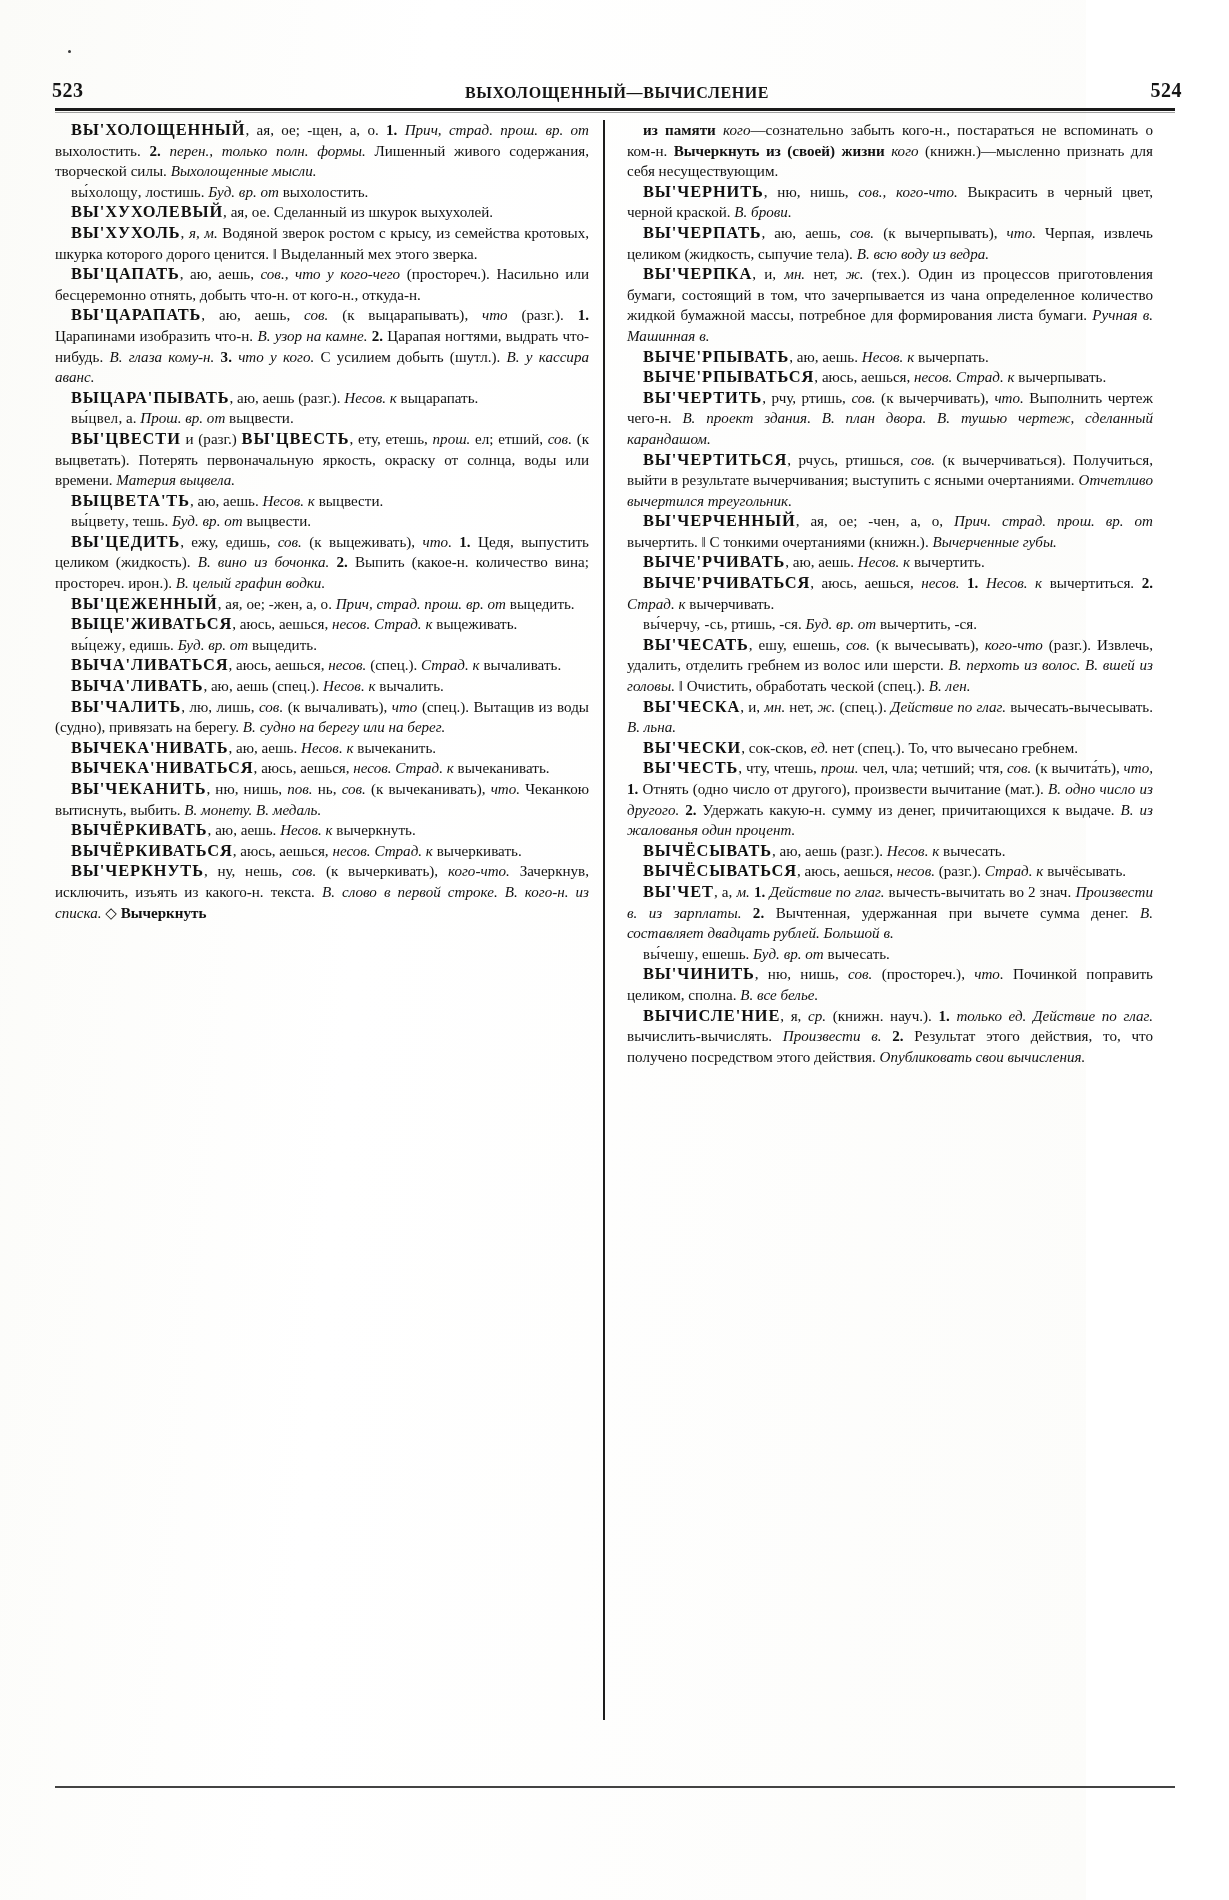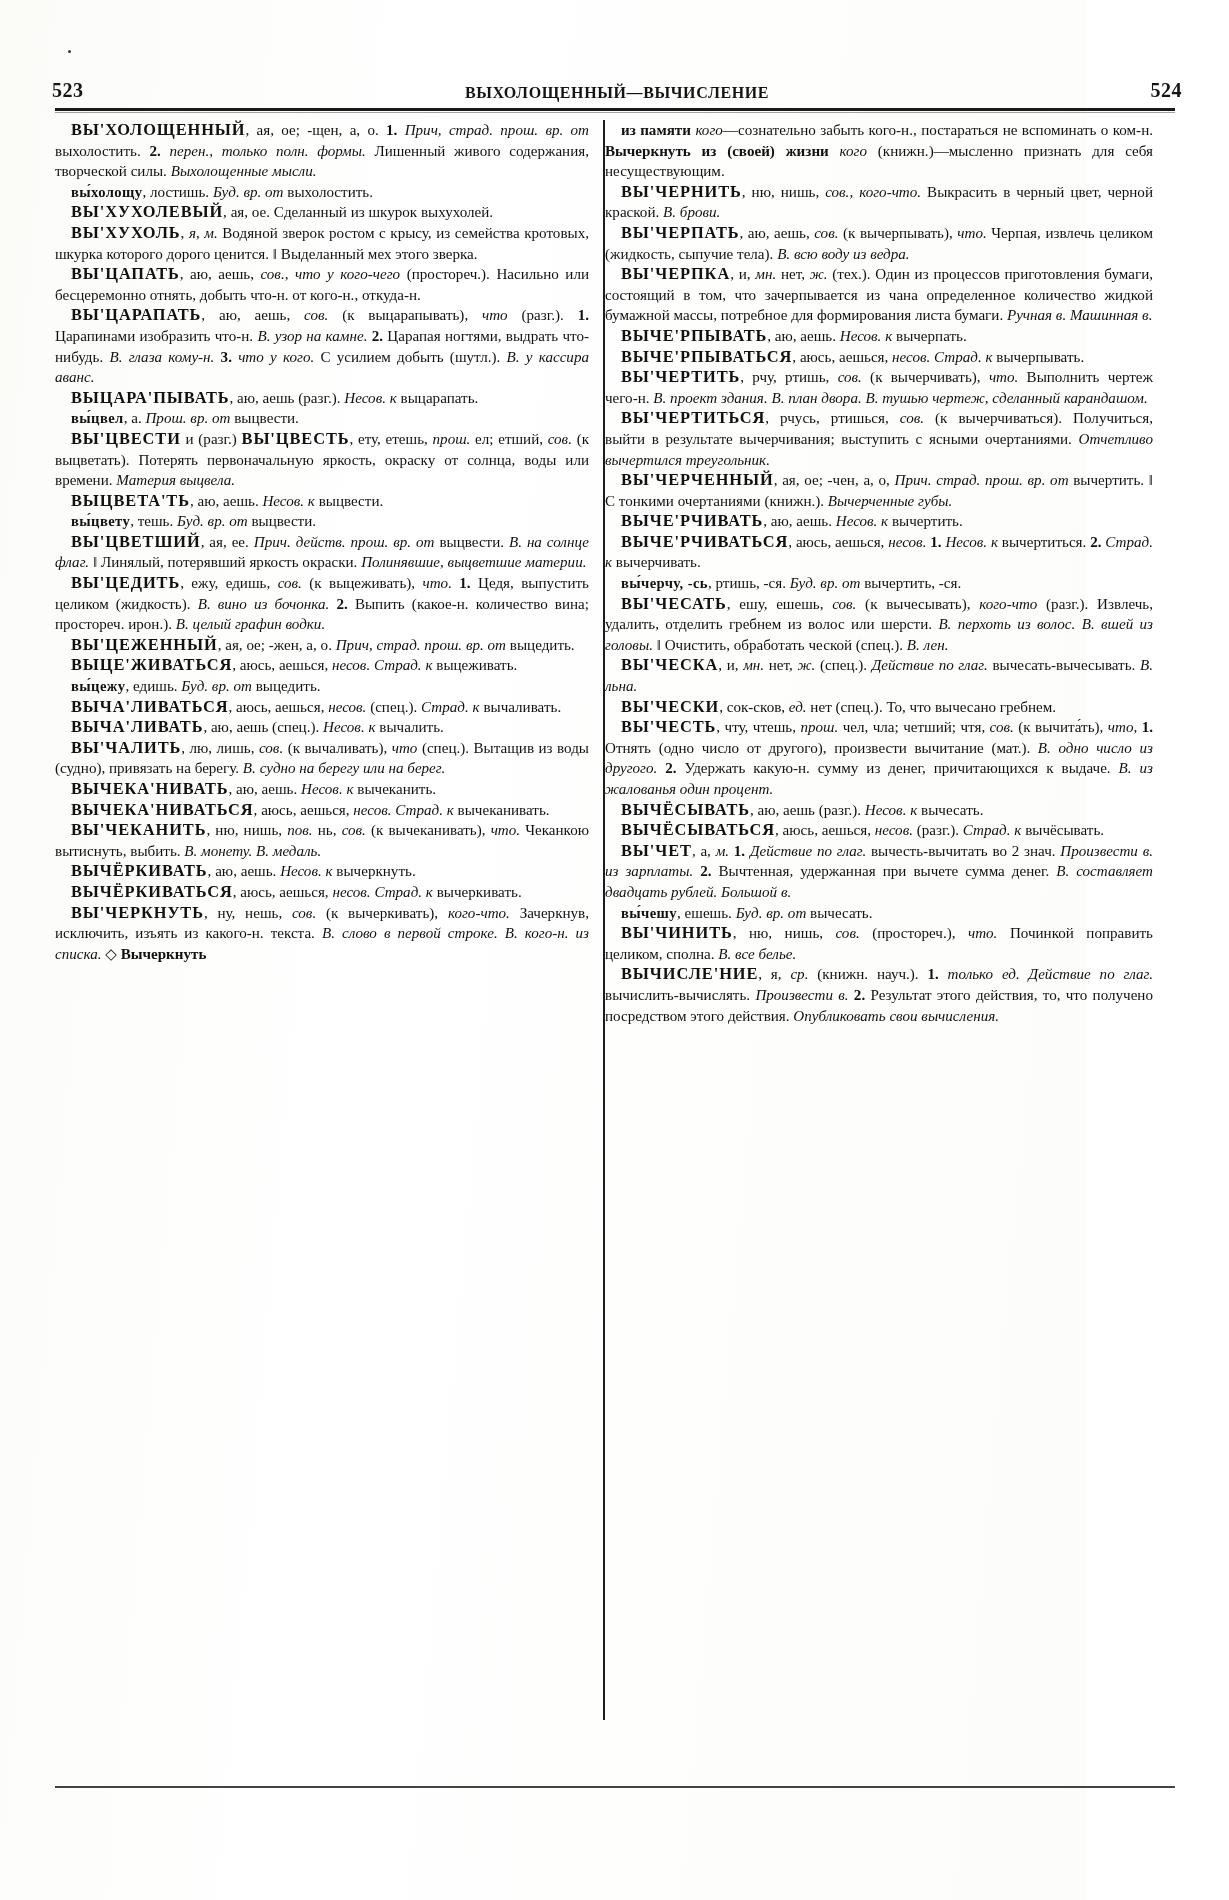--- a/index.html
+++ b/index.html
@@ -89,42 +89,42 @@
   }
   .col {
     width: 548px;
     box-sizing: border-box;
     font-size: 15.1px;
     line-height: 20.6px;
     text-align: justify;
     hyphens: manual;
   }
   .col-left  { padding-right: 14px; }
-  .col-right { }
+  .col-right { padding-left: 22px; }
 
   .col-divider {
     width: 0;
     border-left: 2px solid #1c1c1c;
     margin: 0 0px;
     height: 1600px;
   }
 
   
   .entry {
     margin: 0;
     text-indent: 16px;
     text-align: justify;
   }
   .headword {
     font-weight: bold;
     font-size: 16.4px;
     letter-spacing: 0.9px;
   }
   .subhead {
-    font-weight: bold;
+    font-weight: normal;
     font-size: 14.6px;
     letter-spacing: 0.4px;
   }
   .it { font-style: italic; }
   .b  { font-weight: bold; }
   .num { font-weight: bold; }
 
   .bottom-rule {
     position: absolute;
     left: 55px;
@@ -167,21 +167,20 @@
         <p class="entry"><span class="subhead">вы́холощу</span>, лостишь. <span class="it">Буд. вр. от</span> выхолостить.</p>
         <p class="entry"><span class="headword">ВЫ'ХУХОЛЕВЫЙ</span>, ая, ое. Сделанный из шкурок выхухолей.</p>
         <p class="entry"><span class="headword">ВЫ'ХУХОЛЬ</span>, <span class="it">я, м.</span> Водяной зверок ростом с крысу, из семейства кротовых, шкурка которого дорого ценится. ‖ Выделанный мех этого зверка.</p>
         <p class="entry"><span class="headword">ВЫ'ЦАПАТЬ</span>, аю, аешь, <span class="it">сов., что у кого-чего</span> (простореч.). Насильно или бесцеремонно отнять, добыть что-н. от кого-н., откуда-н.</p>
         <p class="entry"><span class="headword">ВЫ'ЦАРАПАТЬ</span>, аю, аешь, <span class="it">сов.</span> (к выцарапывать), <span class="it">что</span> (разг.). <span class="num">1.</span> Царапинами изобразить что-н. <span class="it">В. узор на камне.</span> <span class="num">2.</span> Царапая ногтями, выдрать что-нибудь. <span class="it">В. глаза кому-н.</span> <span class="num">3.</span> <span class="it">что у кого.</span> С усилием добыть (шутл.). <span class="it">В. у кассира аванс.</span></p>
         <p class="entry"><span class="headword">ВЫЦАРА'ПЫВАТЬ</span>, аю, аешь (разг.). <span class="it">Несов. к</span> выцарапать.</p>
         <p class="entry"><span class="subhead">вы́цвел</span>, а. <span class="it">Прош. вр. от</span> выцвести.</p>
         <p class="entry"><span class="headword">ВЫ'ЦВЕСТИ</span> и (разг.) <span class="headword">ВЫ'ЦВЕСТЬ</span>, ету, етешь, <span class="it">прош.</span> ел; етший, <span class="it">сов.</span> (к выцветать). Потерять первоначальную яркость, окраску от солнца, воды или времени. <span class="it">Материя выцвела.</span></p>
         <p class="entry"><span class="headword">ВЫЦВЕТА'ТЬ</span>, аю, аешь. <span class="it">Несов. к</span> выцвести.</p>
         <p class="entry"><span class="subhead">вы́цвету</span>, тешь. <span class="it">Буд. вр. от</span> выцвести.</p>
-        <p class="entry"><span class="headword">ВЫ'ЦВЕТШИЙ</span>, ая, ее. <span class="it">Прич. действ. прош. вр. от</span> выцвести. <span class="it">В. на солнце флаг.</span> ‖ Линялый, потерявший яркость окраски. <span class="it">Полинявшие, выцветшие материи.</span></p>
         <p class="entry"><span class="headword">ВЫ'ЦЕДИТЬ</span>, ежу, едишь, <span class="it">сов.</span> (к выцеживать), <span class="it">что.</span> <span class="num">1.</span> Цедя, выпустить целиком (жидкость). <span class="it">В. вино из бочонка.</span> <span class="num">2.</span> Выпить (какое-н. количество вина; простореч. ирон.). <span class="it">В. целый графин водки.</span></p>
         <p class="entry"><span class="headword">ВЫ'ЦЕЖЕННЫЙ</span>, ая, ое; -жен, а, о. <span class="it">Прич, страд. прош. вр. от</span> выцедить.</p>
         <p class="entry"><span class="headword">ВЫЦЕ'ЖИВАТЬСЯ</span>, аюсь, аешься, <span class="it">несов. Страд. к</span> выцеживать.</p>
         <p class="entry"><span class="subhead">вы́цежу</span>, едишь. <span class="it">Буд. вр. от</span> выцедить.</p>
         <p class="entry"><span class="headword">ВЫЧА'ЛИВАТЬСЯ</span>, аюсь, аешься, <span class="it">несов.</span> (спец.). <span class="it">Страд. к</span> вычаливать.</p>
         <p class="entry"><span class="headword">ВЫЧА'ЛИВАТЬ</span>, аю, аешь (спец.). <span class="it">Несов. к</span> вычалить.</p>
         <p class="entry"><span class="headword">ВЫ'ЧАЛИТЬ</span>, лю, лишь, <span class="it">сов.</span> (к вычаливать), <span class="it">что</span> (спец.). Вытащив из воды (судно), привязать на берегу. <span class="it">В. судно на берегу или на берег.</span></p>
         <p class="entry"><span class="headword">ВЫЧЕКА'НИВАТЬ</span>, аю, аешь. <span class="it">Несов. к</span> вычеканить.</p>
         <p class="entry"><span class="headword">ВЫЧЕКА'НИВАТЬСЯ</span>, аюсь, аешься, <span class="it">несов. Страд. к</span> вычеканивать.</p>
         <p class="entry"><span class="headword">ВЫ'ЧЕКАНИТЬ</span>, ню, нишь, <span class="it">пов.</span> нь, <span class="it">сов.</span> (к вычеканивать), <span class="it">что.</span> Чеканкою вытиснуть, выбить. <span class="it">В. монету. В. медаль.</span></p>

